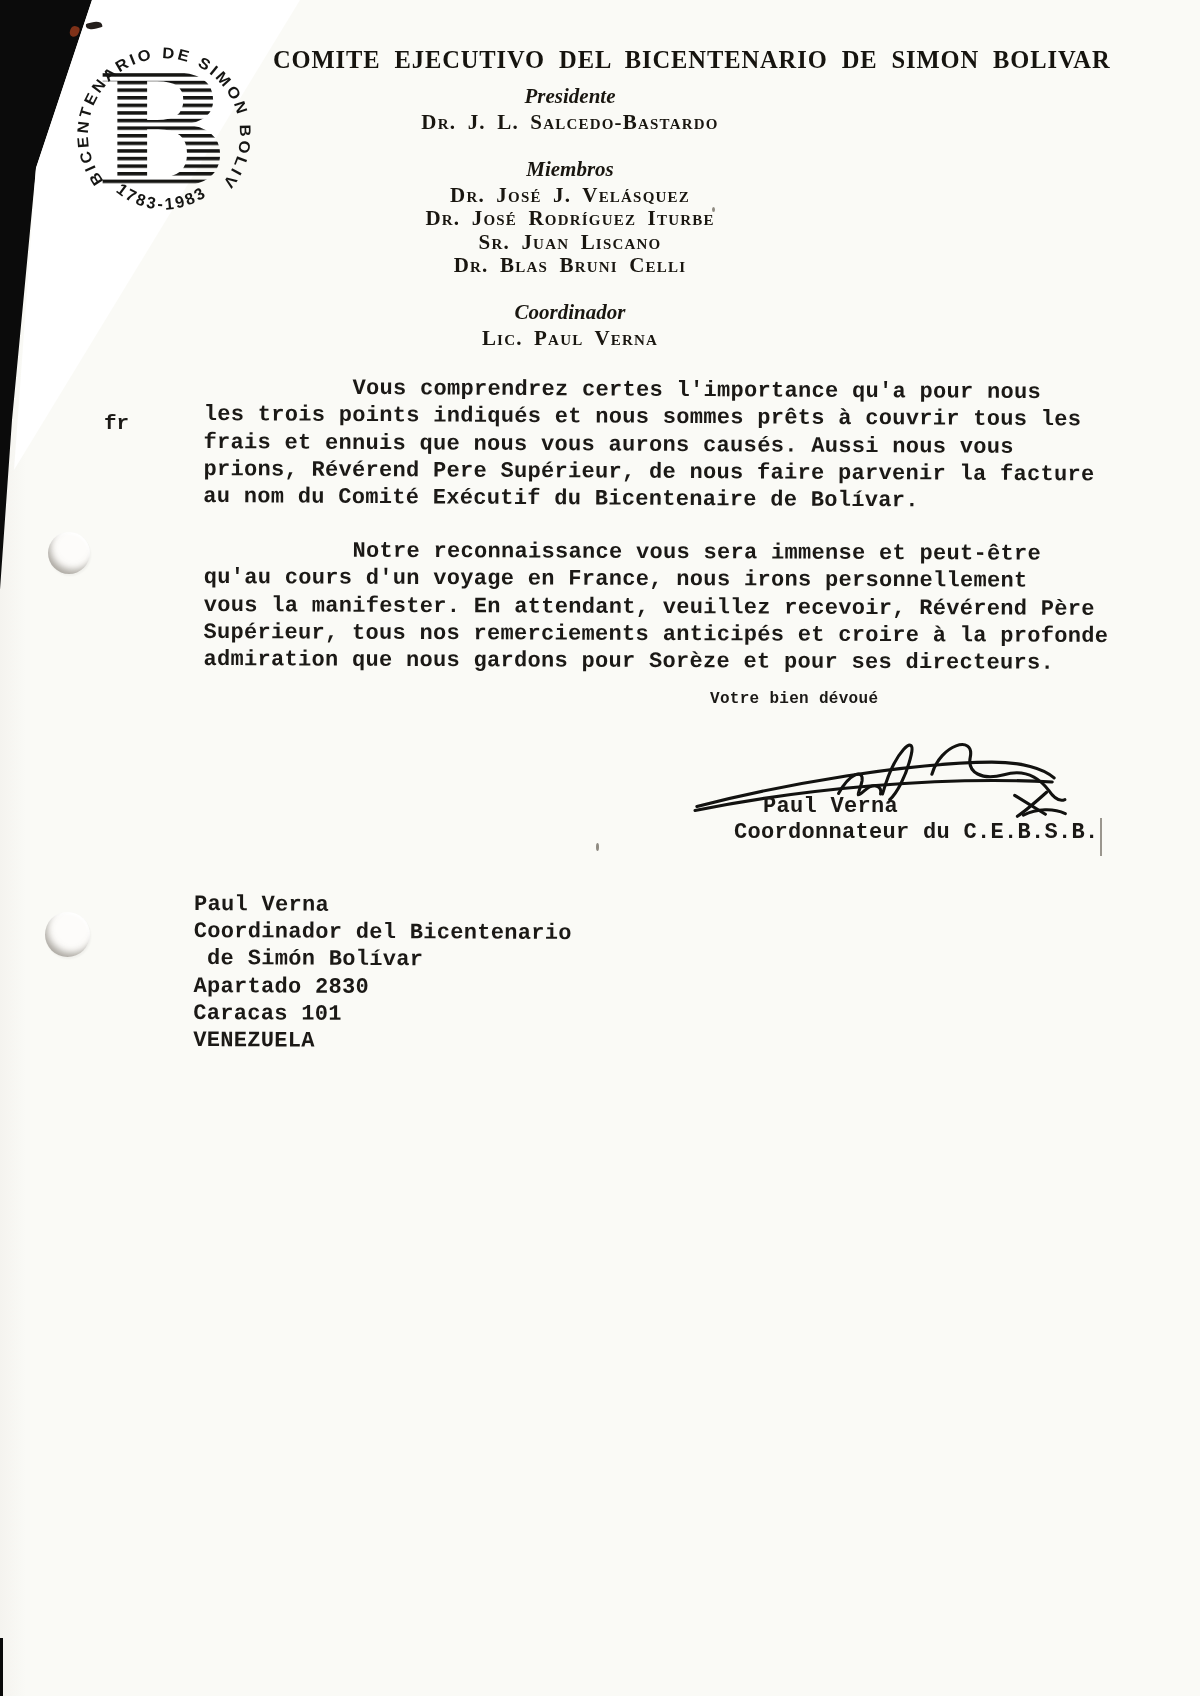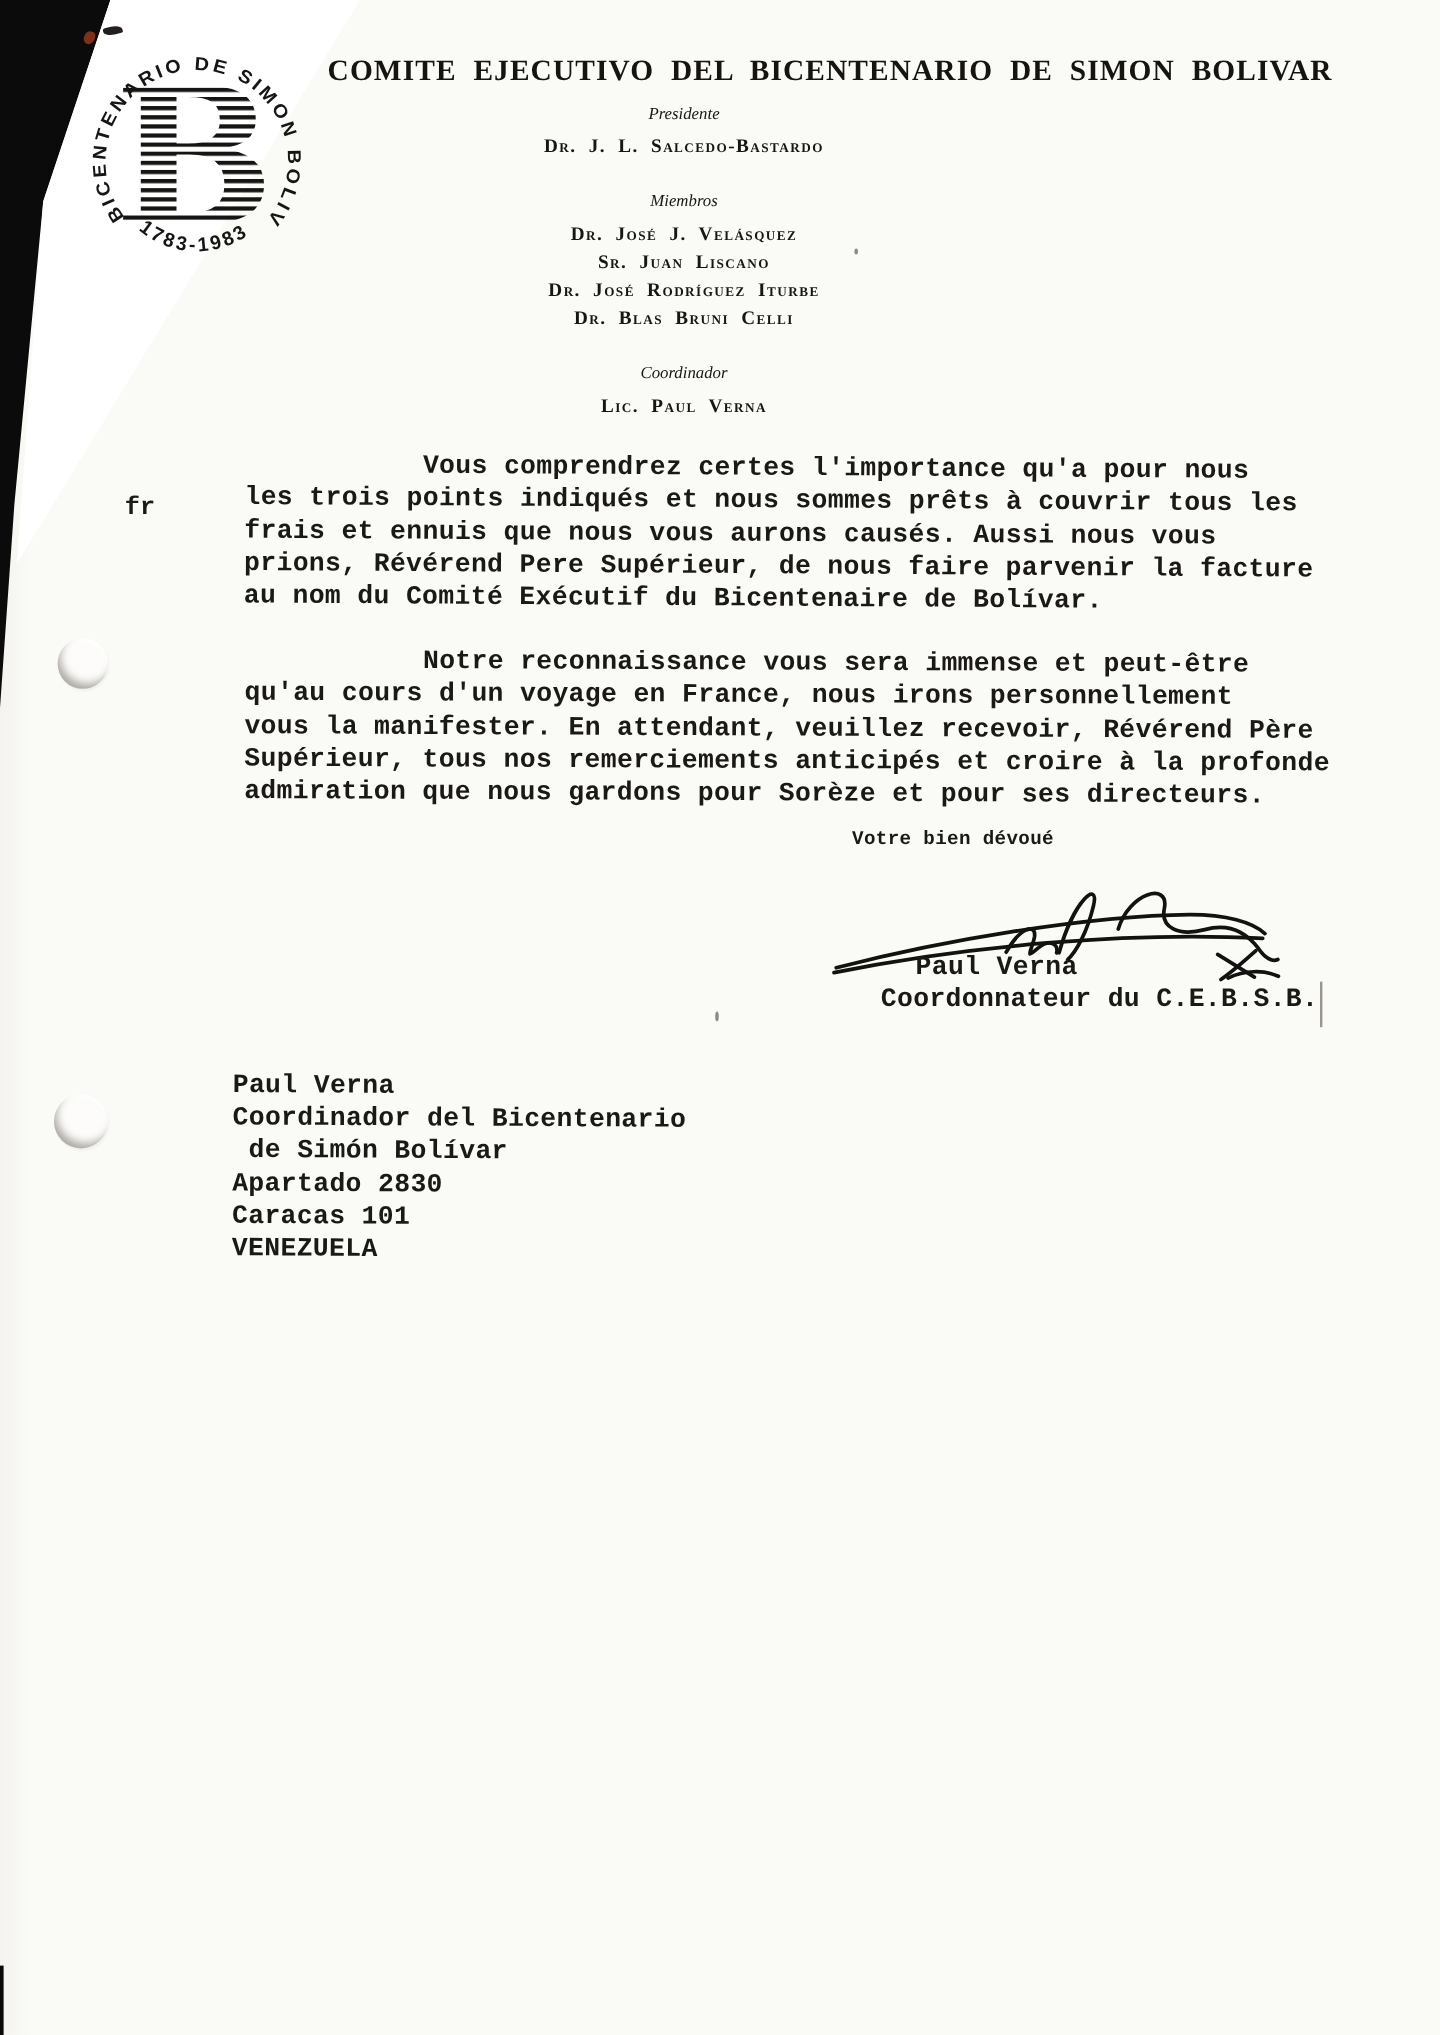--- a/index.html
+++ b/index.html
@@ -34,22 +34,22 @@
   .hole.h2 { left:45px; top:912px; width:45px; height:45px; }
 
   
   .seal { position:absolute; left:66px; top:36px; width:196px; height:196px; }
   .letter-title { position:absolute; left:226px; top:46px; width:720px;
         font-family:"Liberation Serif", serif; font-weight:bold; font-size:24.5px;
         letter-spacing:0.9px; word-spacing:7px; color:#16140f; white-space:nowrap;margin-left:47px; }
   .roles { position:absolute; left:300px; top:84px; width:540px; text-align:center;
         color:#191610; }
   .role-group { margin-bottom:13px; }
-  .role-label { font-style:italic; font-size:14px; line-height:24px; font-weight:400; }
-  .member-name { font-variant:small-caps; font-weight:bold; font-size:16px;
+  .role-label { font-style:italic; font-size:21px; line-height:24px; font-weight:700; }
+  .member-name { font-variant:small-caps; font-weight:bold; font-size:21px;
         line-height:23.5px; letter-spacing:1.2px; word-spacing:5px; }
   .role-group .role-label { margin-bottom:3px; }
   .gap-after { height:9px; }
 
   
   .tw { font-family:"Liberation Mono", monospace; font-weight:bold; color:#1b1916; }
   .margin-note { position:absolute; left:104px; top:412px; font-size:21px; }
   .para { position:absolute; left:204px; width:930px; font-size:22px;
         line-height:27.3px; letter-spacing:0.3px; white-space:pre; }
   .para.p1 { top:374px; transform:rotate(0.35deg); transform-origin:left top; }
@@ -103,22 +103,22 @@
 
   <div class="roles">
     <div class="role-group">
       <div class="role-label">Presidente</div>
       <div class="member-name">Dr. J. L. Salcedo-Bastardo</div>
     </div>
     <div class="gap-after"></div>
     <div class="role-group">
       <div class="role-label">Miembros</div>
       <div class="member-name">Dr. José J. Velásquez</div>
+      <div class="member-name">Dr. José Rodríguez Iturbe</div>
       <div class="member-name">Sr. Juan Liscano</div>
-      <div class="member-name">Dr. José Rodríguez Iturbe</div>
       <div class="member-name">Dr. Blas Bruni Celli</div>
     </div>
     <div class="gap-after"></div>
     <div class="role-group">
       <div class="role-label">Coordinador</div>
       <div class="member-name">Lic. Paul Verna</div>
     </div>
   </div>
 
   <div class="tw margin-note">fr</div>

